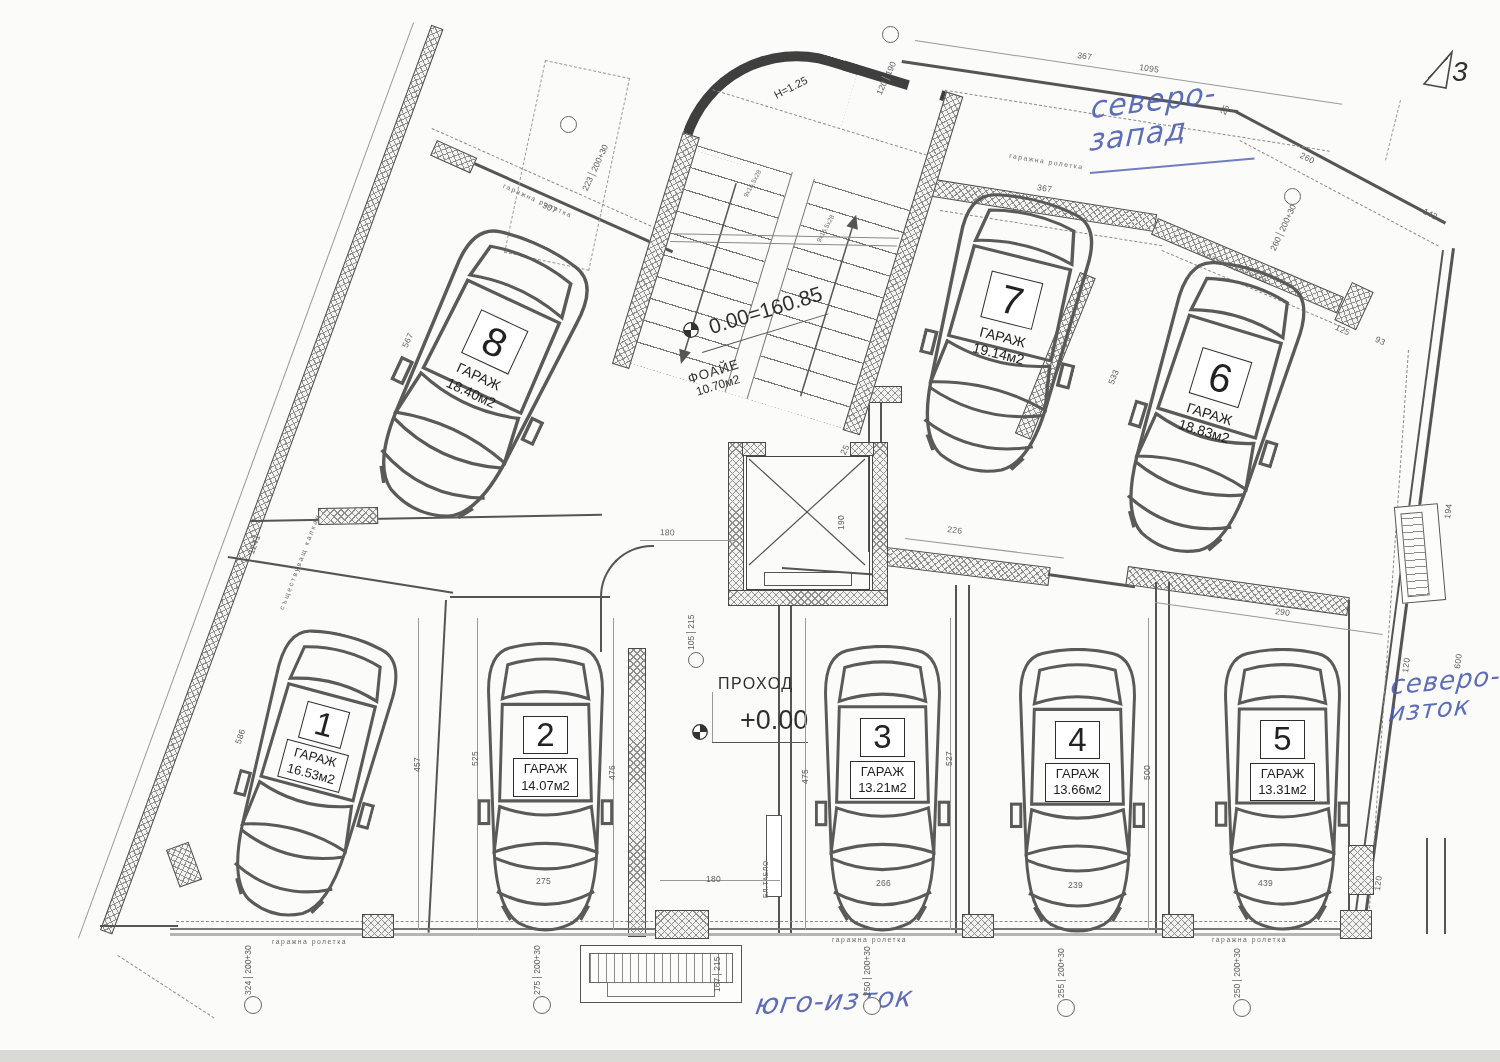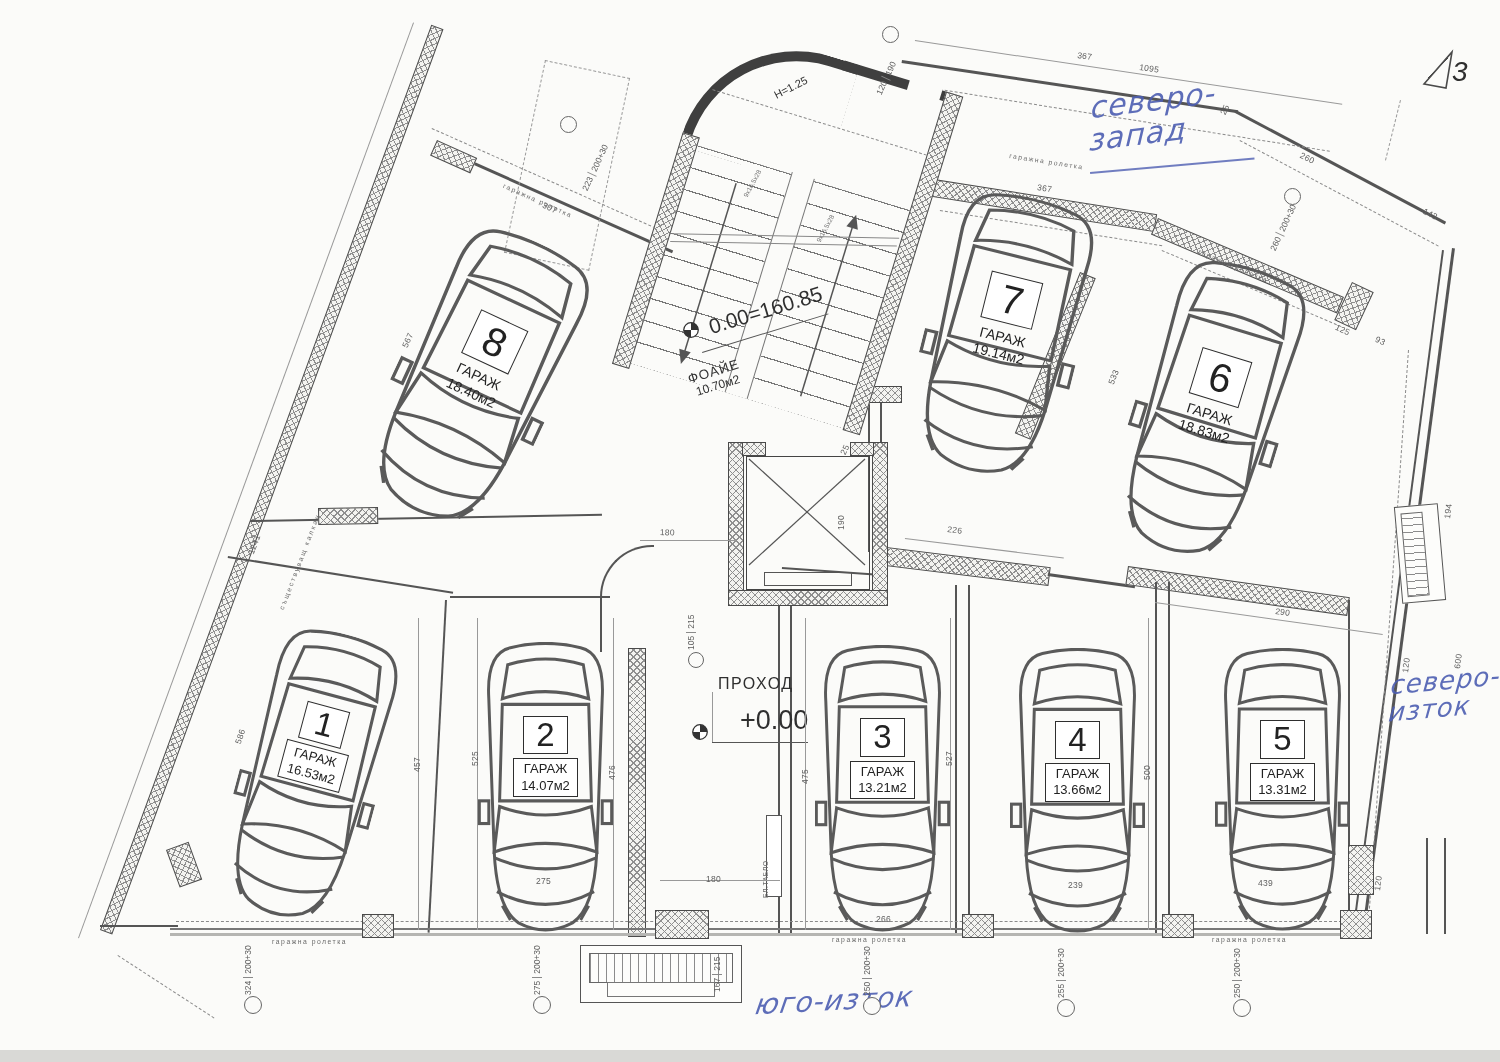--- a/index.html
+++ b/index.html
@@ -323,21 +323,21 @@
   <span class="dim" style="left:948px;top:524px;transform:rotate(7deg);">226</span>
   <span class="dim" style="left:1276px;top:606px;transform:rotate(8deg);">290</span>
   <span class="dim" style="left:660px;top:527px;transform:rotate(2deg);">180</span>
   <div class="dimpair" style="left:686px;top:650px;transform:rotate(-90deg);">
     <span>105</span>
       <span>215</span>
   </div>
   <div class="circ" style="left:688px;top:652px;width:14px;height:14px;"></div>
   <span class="dim" style="left:706px;top:874px;">180</span>
   <span class="dim" style="left:536px;top:876px;">275</span>
-  <span class="dim" style="left:876px;top:878px;margin-top:36px;">266</span>
+  <span class="dim" style="left:876px;top:878px;">266</span>
   <span class="dim" style="left:1068px;top:880px;">239</span>
   <span class="dim" style="left:1258px;top:878px;">439</span>
   <div class="dimpair" style="left:243px;top:995px;transform:rotate(-90deg);">
     <span>324</span>
       <span>200+30</span>
   </div>
   <div class="circ" style="left:244px;top:996px;width:16px;height:16px;"></div>
   <div class="dimpair" style="left:532px;top:995px;transform:rotate(-90deg);">
     <span>275</span>
       <span>200+30</span>

